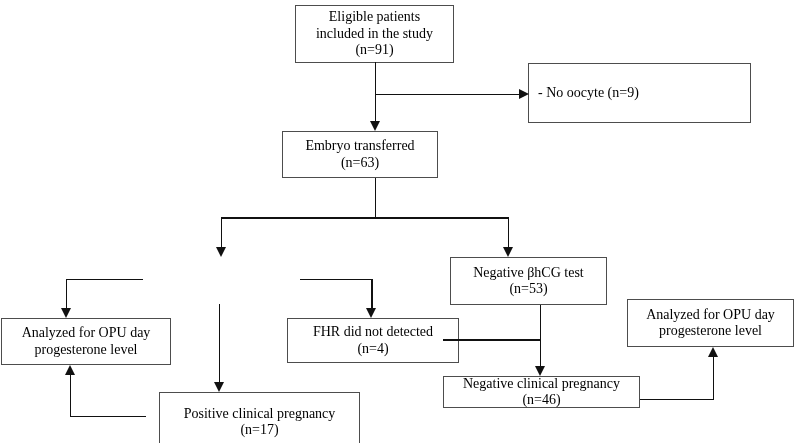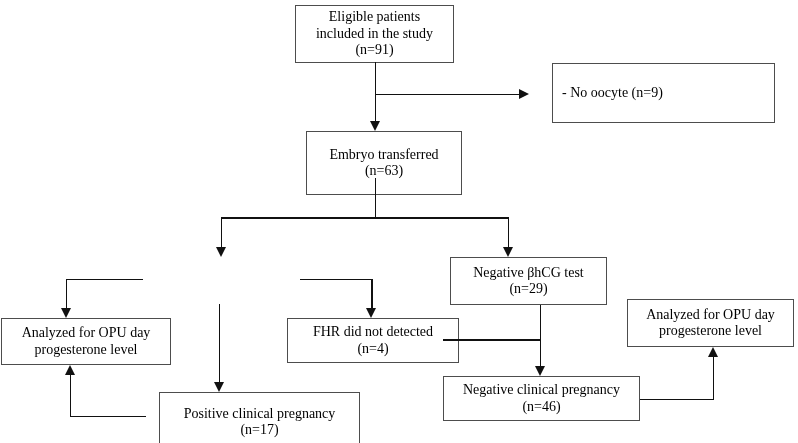--- a/index.html
+++ b/index.html
@@ -23,61 +23,60 @@
     text-align:center;
     font-size:14px;
     line-height:16.5px;
     white-space:pre-line;
   }
   .box.left-align{
     align-items:flex-start;
     text-align:center;
     padding-left:9px;
     padding-right:4px;
-    margin-left:24px;
   }
   .line{position:absolute;background:#111111;}
   .h{height:1.5px;}
   .v{width:1.5px;}
   .arr{position:absolute;width:0;height:0;}
   .arr-d{border-left:5px solid transparent;border-right:5px solid transparent;border-top:10px solid #111111;}
   .arr-u{border-left:5px solid transparent;border-right:5px solid transparent;border-bottom:10px solid #111111;}
   .arr-r{border-top:5px solid transparent;border-bottom:5px solid transparent;border-left:10px solid #111111;}
 
   
   .n-eligible{left:295px;top:5px;width:159px;height:58px;}
   .n-exclusions{left:528px;top:63px;width:223px;height:60px;}
-  .n-embryo{left:306px;top:131px;width:156px;height:64px;}
+  .n-embryo{left:282px;top:131px;width:156px;height:47px;}
   .n-posbhcg{left:143px;top:257px;width:157px;height:47px;}
   .n-negbhcg{left:450px;top:257px;width:157px;height:48px;}
   .n-analyzedl{left:1px;top:318px;width:170px;height:47px;}
   .n-fhr{left:287px;top:318px;width:172px;height:45px;}
   .n-analyzedr{left:627px;top:299px;width:167px;height:48px;}
   .n-posclin{left:146px;top:392px;width:201px;height:60px;margin-left:13px;}
-  .n-negclin{left:443px;top:376px;width:197px;height:45px;}
+  .n-negclin{left:443px;top:376px;width:197px;height:32px;}
 </style>
 </head>
 <body>
 
 <div id="canvas">
 
   <div class="box n-eligible">Eligible patients
 included in the study
 (n=91)</div>
 
   <div class="box n-exclusions left-align">
     <div>- No oocyte (n=9)</div>
   </div>
 
   <div class="box n-embryo">Embryo transferred
 (n=63)</div>
 
 
   <div class="box n-negbhcg">Negative βhCG test
-(n=29)</div>
+(n=53)</div>
 
   <div class="box n-analyzedl">Analyzed for OPU day
 progesterone level</div>
 
   <div class="box n-fhr">FHR did not detected
 (n=4)</div>
 
   <div class="box n-analyzedr">Analyzed for OPU day
 progesterone level</div>
 

